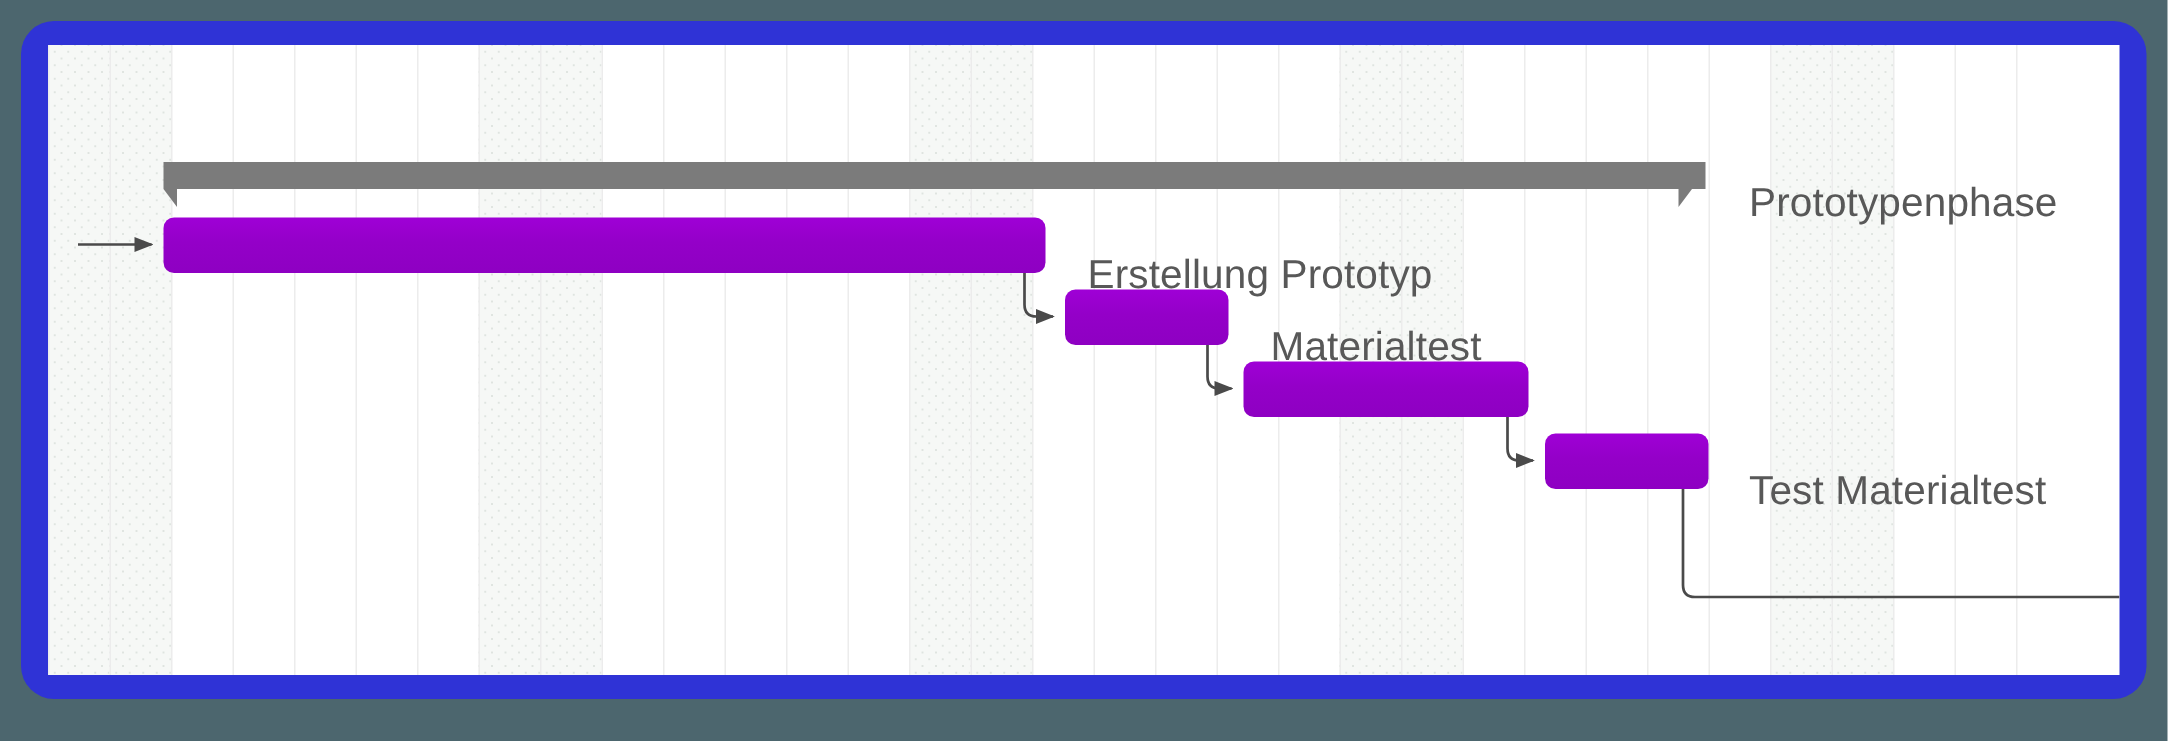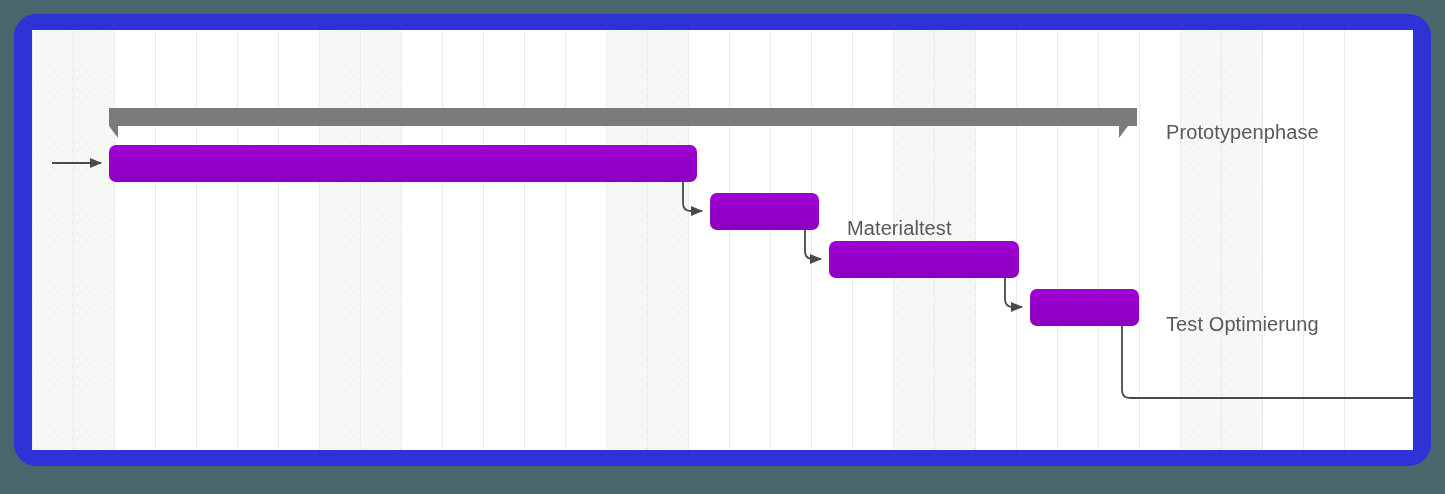--- a/index.html
+++ b/index.html
@@ -64,21 +64,21 @@
     top: 0;
     width: 100%;
     height: 100%;
     overflow: visible;
   }
 
   
   .task-label {
     position: absolute;
     color: #585858;
-    font-size: 20px;
+    font-size: 27px;
     line-height: 1;
     white-space: nowrap;
     letter-spacing: 0.1px;
   }
 </style>
 </head>
 <body>
 
 <div id="gantt-frame">
   <div id="chart-surface">
@@ -186,20 +186,21 @@
         <rect x="998" y="259" width="109" height="37" rx="7" ry="7" fill="url(#barGrad)"></rect>
       </g>
 
       <g>
         <path d="M 1090 296 L 1090 360 Q 1090 368 1098 368 L 1381 368" stroke="#4a4a4a" stroke-width="1.8" fill="none"></path>
       </g>
     </svg>
 
     <div class="task-label" style="left:1134px; top:92px;">Prototypenphase</div>
 
+    <div class="task-label" style="left:693px; top:140px;">Erstellung Prototyp</div>
 
     <div class="task-label" style="left:815px; top:188px;">Materialtest</div>
 
 
-    <div class="task-label" style="left:1134px; top:284px;">Test Optimierung</div>
+    <div class="task-label" style="left:1134px; top:284px;">Test Materialtest</div>
 
   </div>
 </div>
 
 </body></html>

